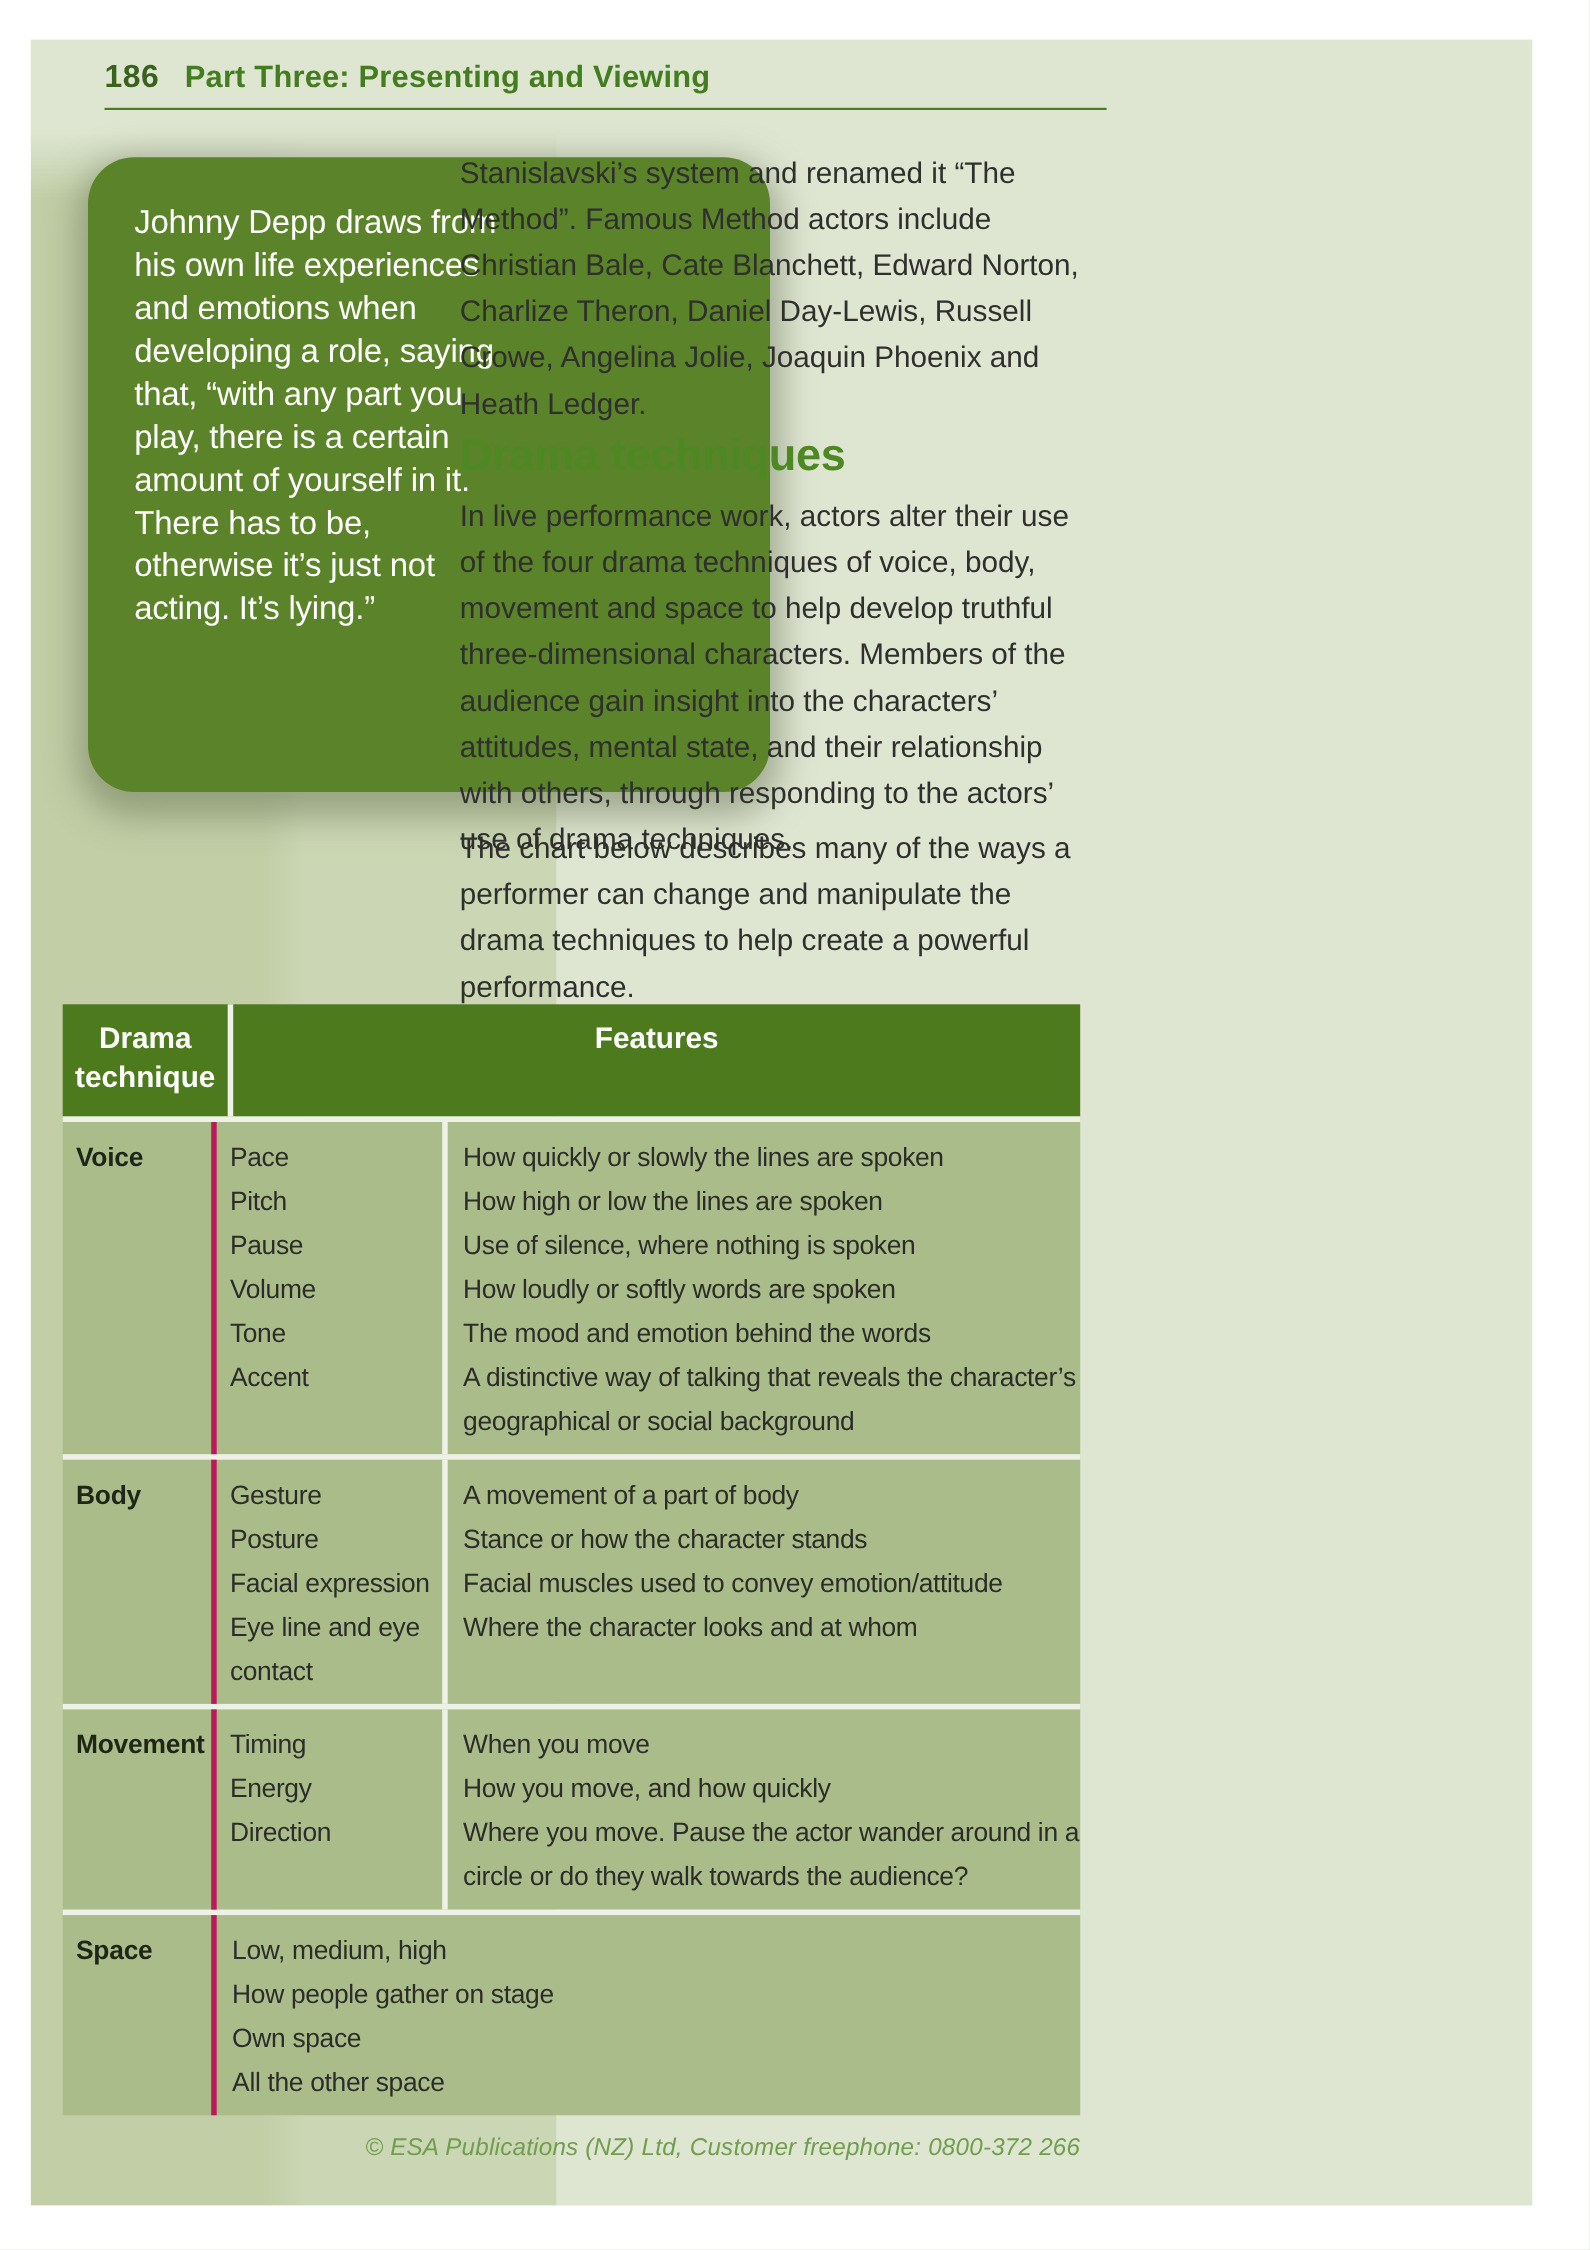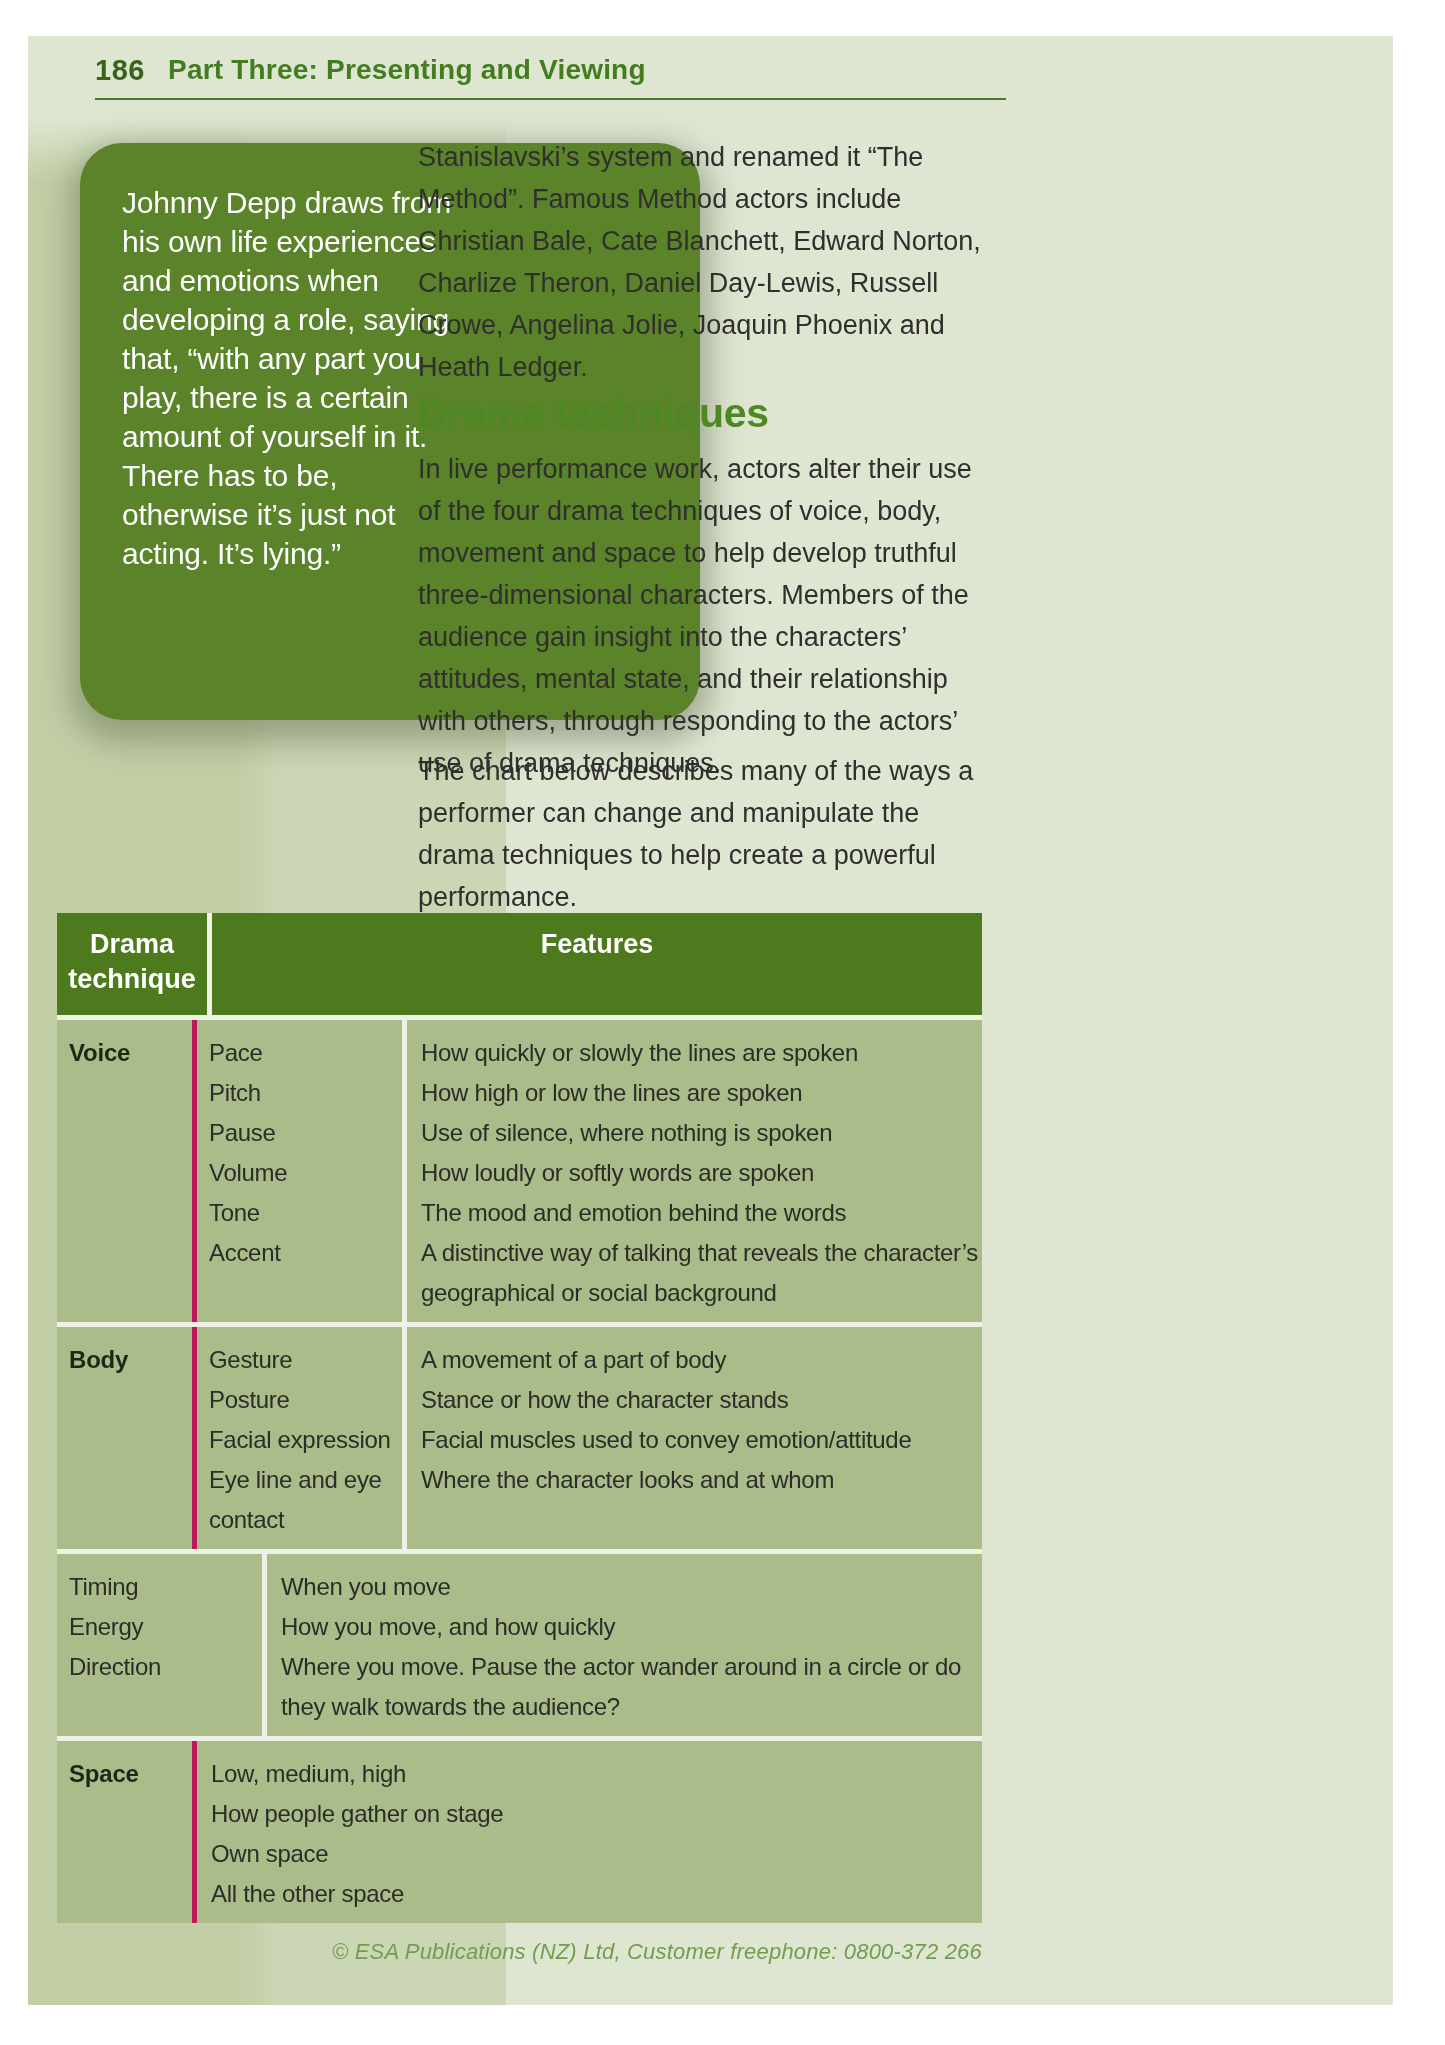--- a/index.html
+++ b/index.html
@@ -140,20 +140,23 @@
         </div>
         <div class="tc tc-3">
           <div class="tline">A movement of a part of body</div>
           <div class="tline">Stance or how the character stands</div>
           <div class="tline">Facial muscles used to convey emotion/attitude</div>
           <div class="tline">Where the character looks and at whom</div>
         </div>
       </div>
 
       <div class="trow">
+        <div class="tc tc-1">
+          <div class="tech-label">Movement</div>
+        </div>
         <div class="tc tc-2">
           <div class="tline">Timing</div>
           <div class="tline">Energy</div>
           <div class="tline">Direction</div>
         </div>
         <div class="tc tc-3">
           <div class="tline">When you move</div>
           <div class="tline">How you move, and how quickly</div>
           <div class="tline">Where you move. Pause the actor wander around in a circle or do they walk towards the audience?</div>
         </div>

